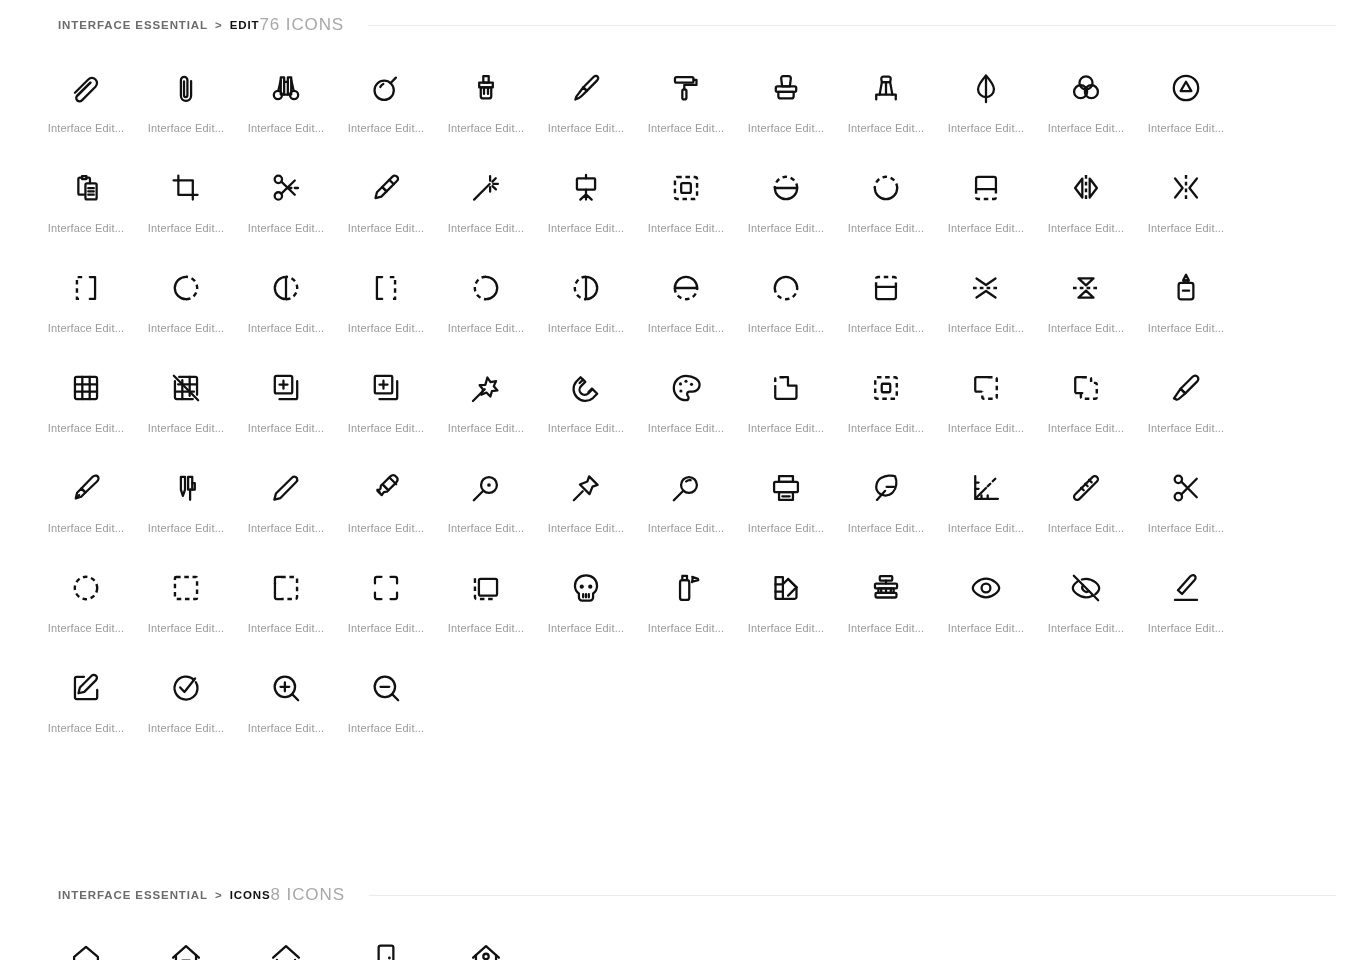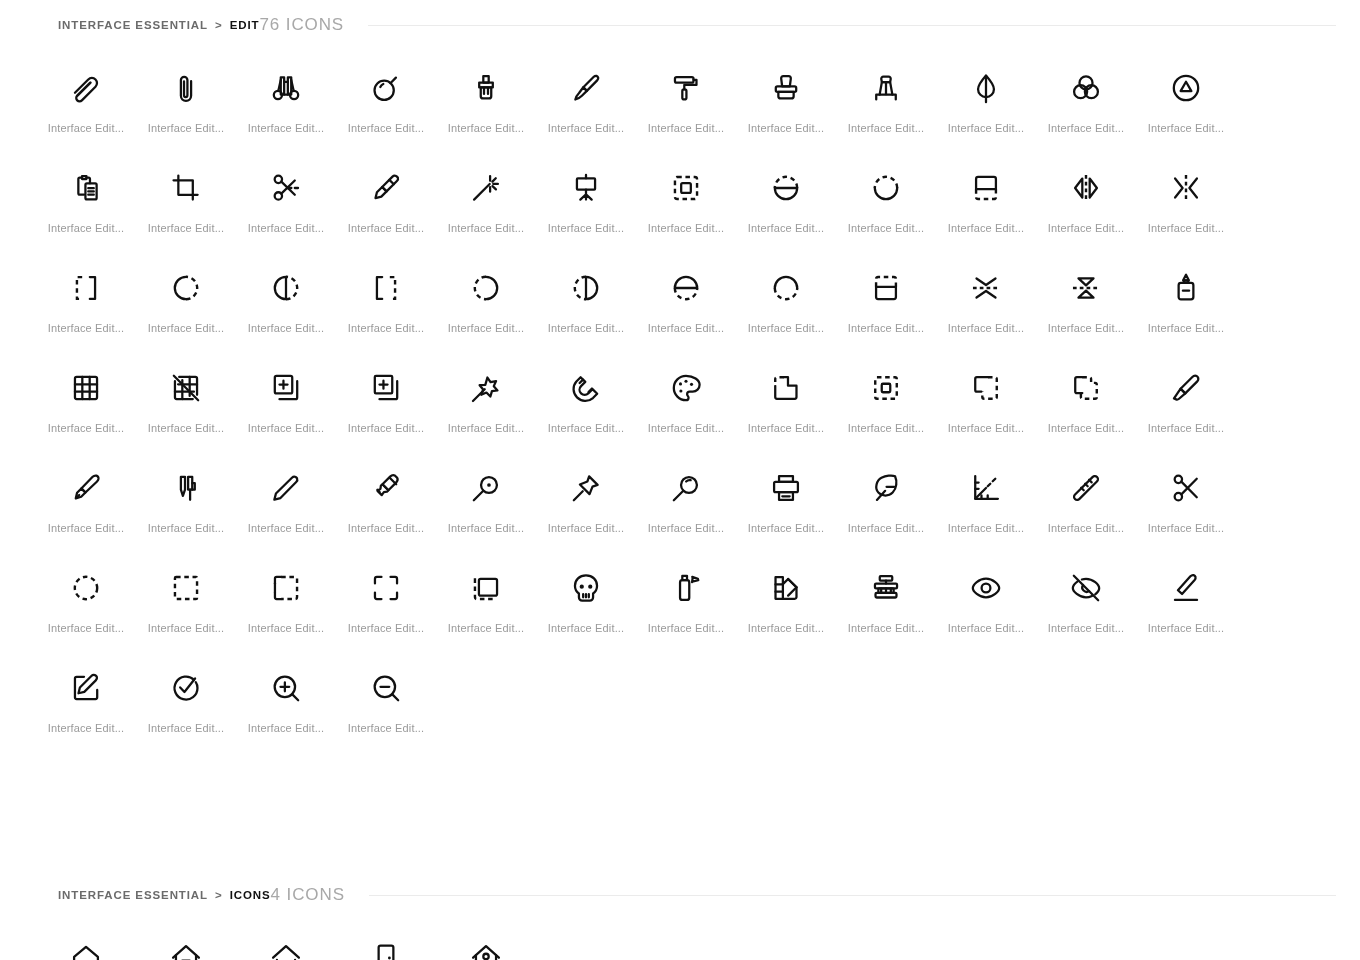--- a/index.html
+++ b/index.html
@@ -851,21 +851,21 @@
 
   <div class="spacer-78"></div>
 
   <div class="section sec-home">
     <div class="section-head">
       <div class="crumb">
         <span>INTERFACE ESSENTIAL</span>
         <span class="sep">&gt;</span>
         <span class="leaf">ICONS</span>
       </div>
-      <div class="count">4 ICONS</div>
+      <div class="count">8 ICONS</div>
       <div class="rule"></div>
     </div>
     <div class="grid" id="grid-home">
         <div class="cell">
           <div class="glyph">
             <svg width="34" height="34" viewBox="0 0 24 24">
               <path fill="none" stroke="#111" stroke-width="1.6" stroke-linecap="round" stroke-linejoin="round" d="M3.6 11.2 12 4.1l8.4 7.1v8.2a.6.6 0 0 1-.6.6H4.2a.6.6 0 0 1-.6-.6z"></path>
             </svg>
           </div>
         </div>

